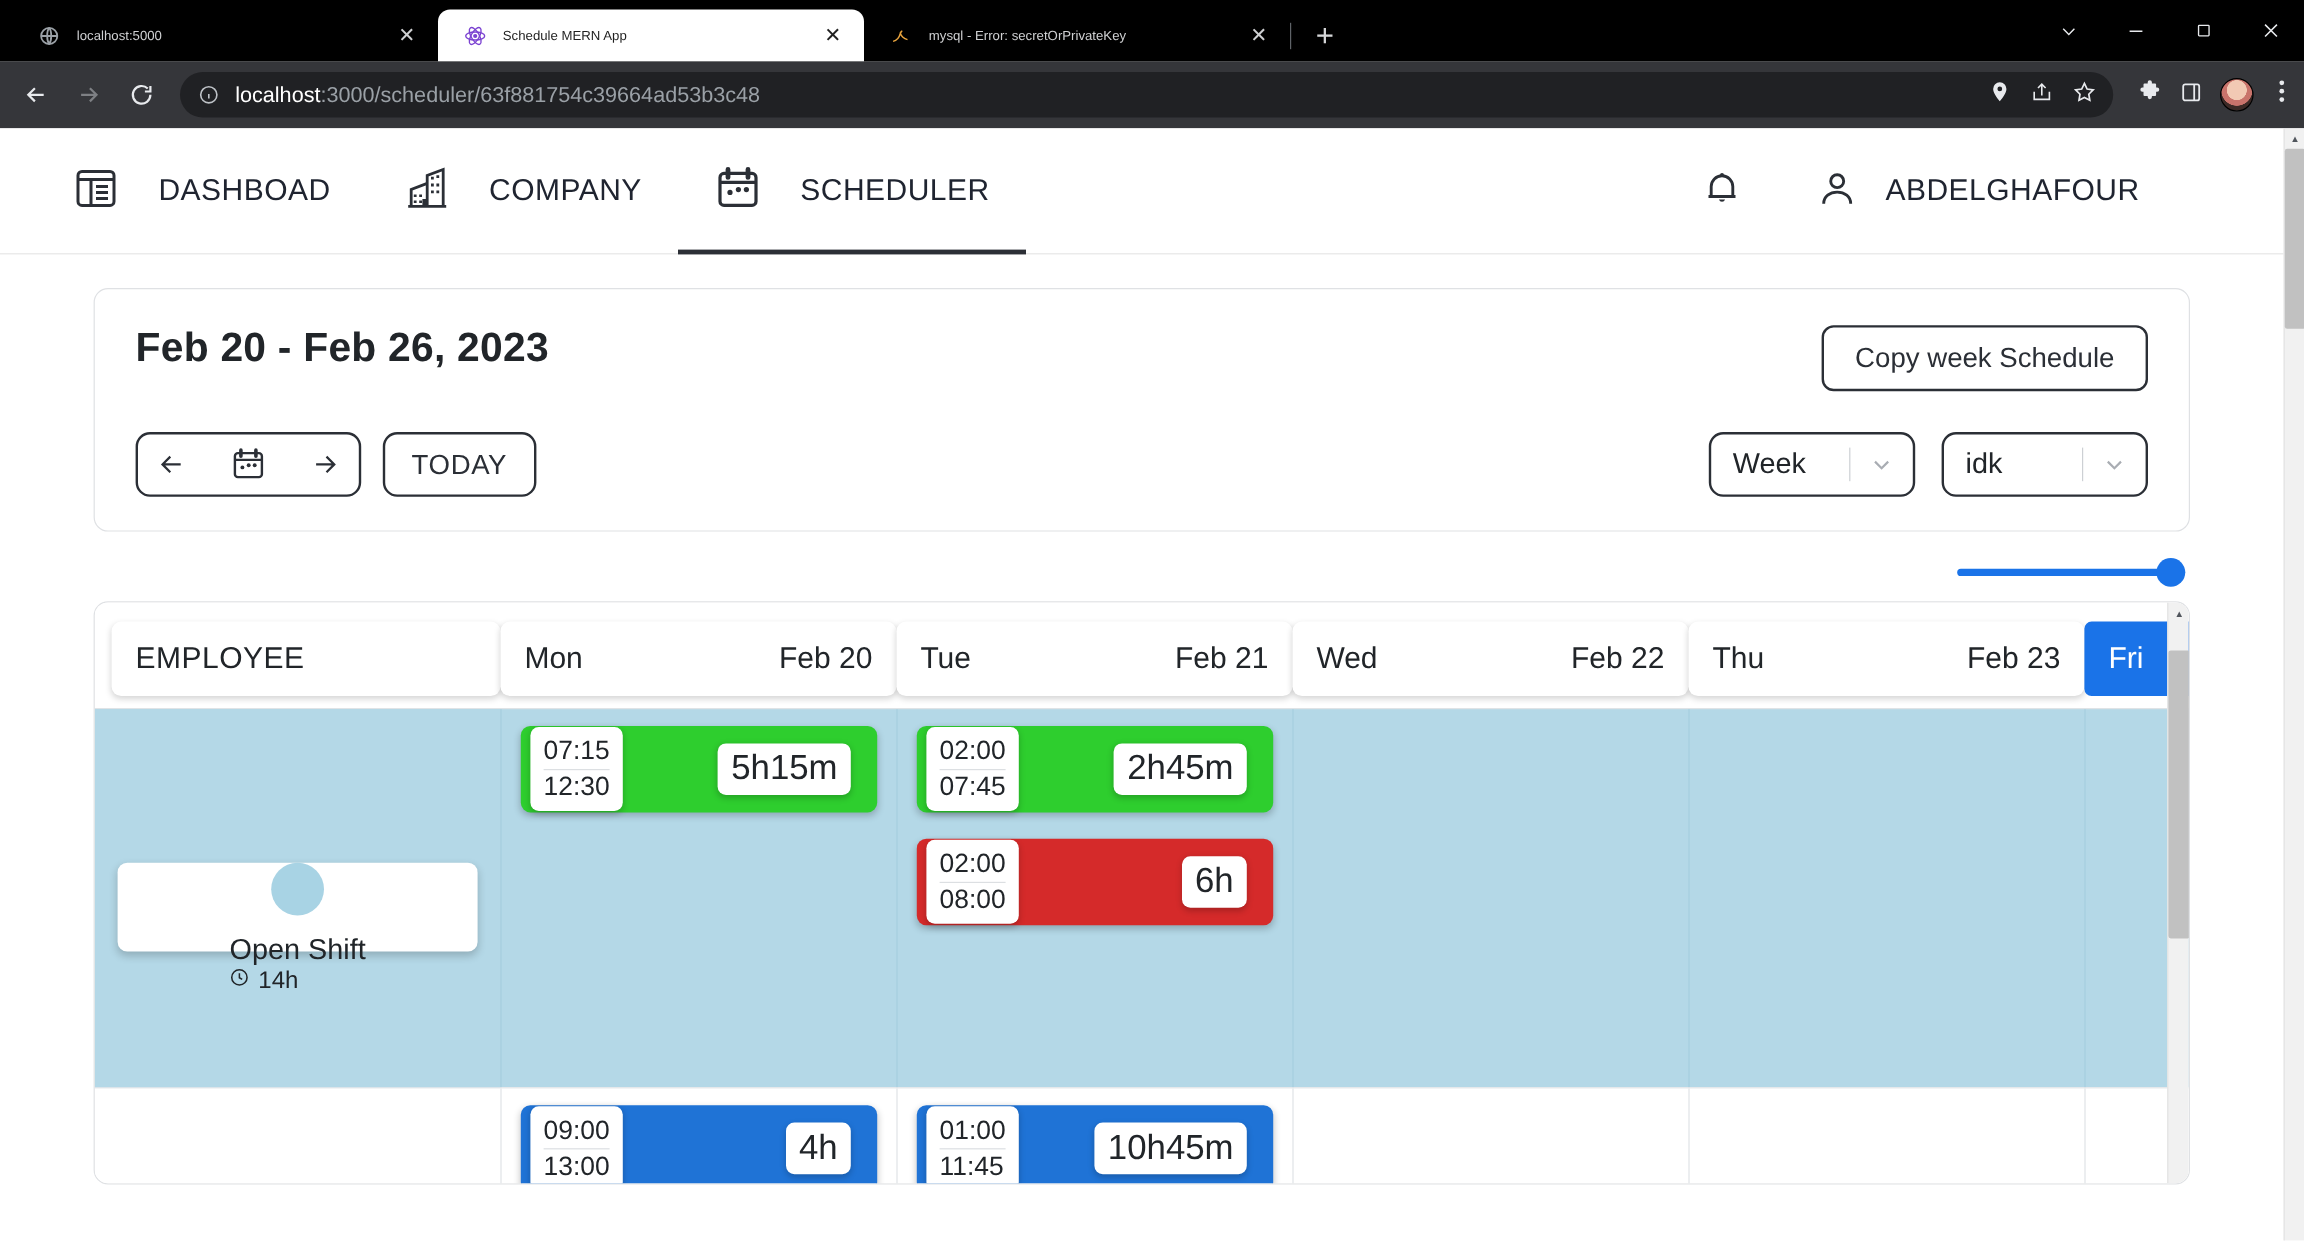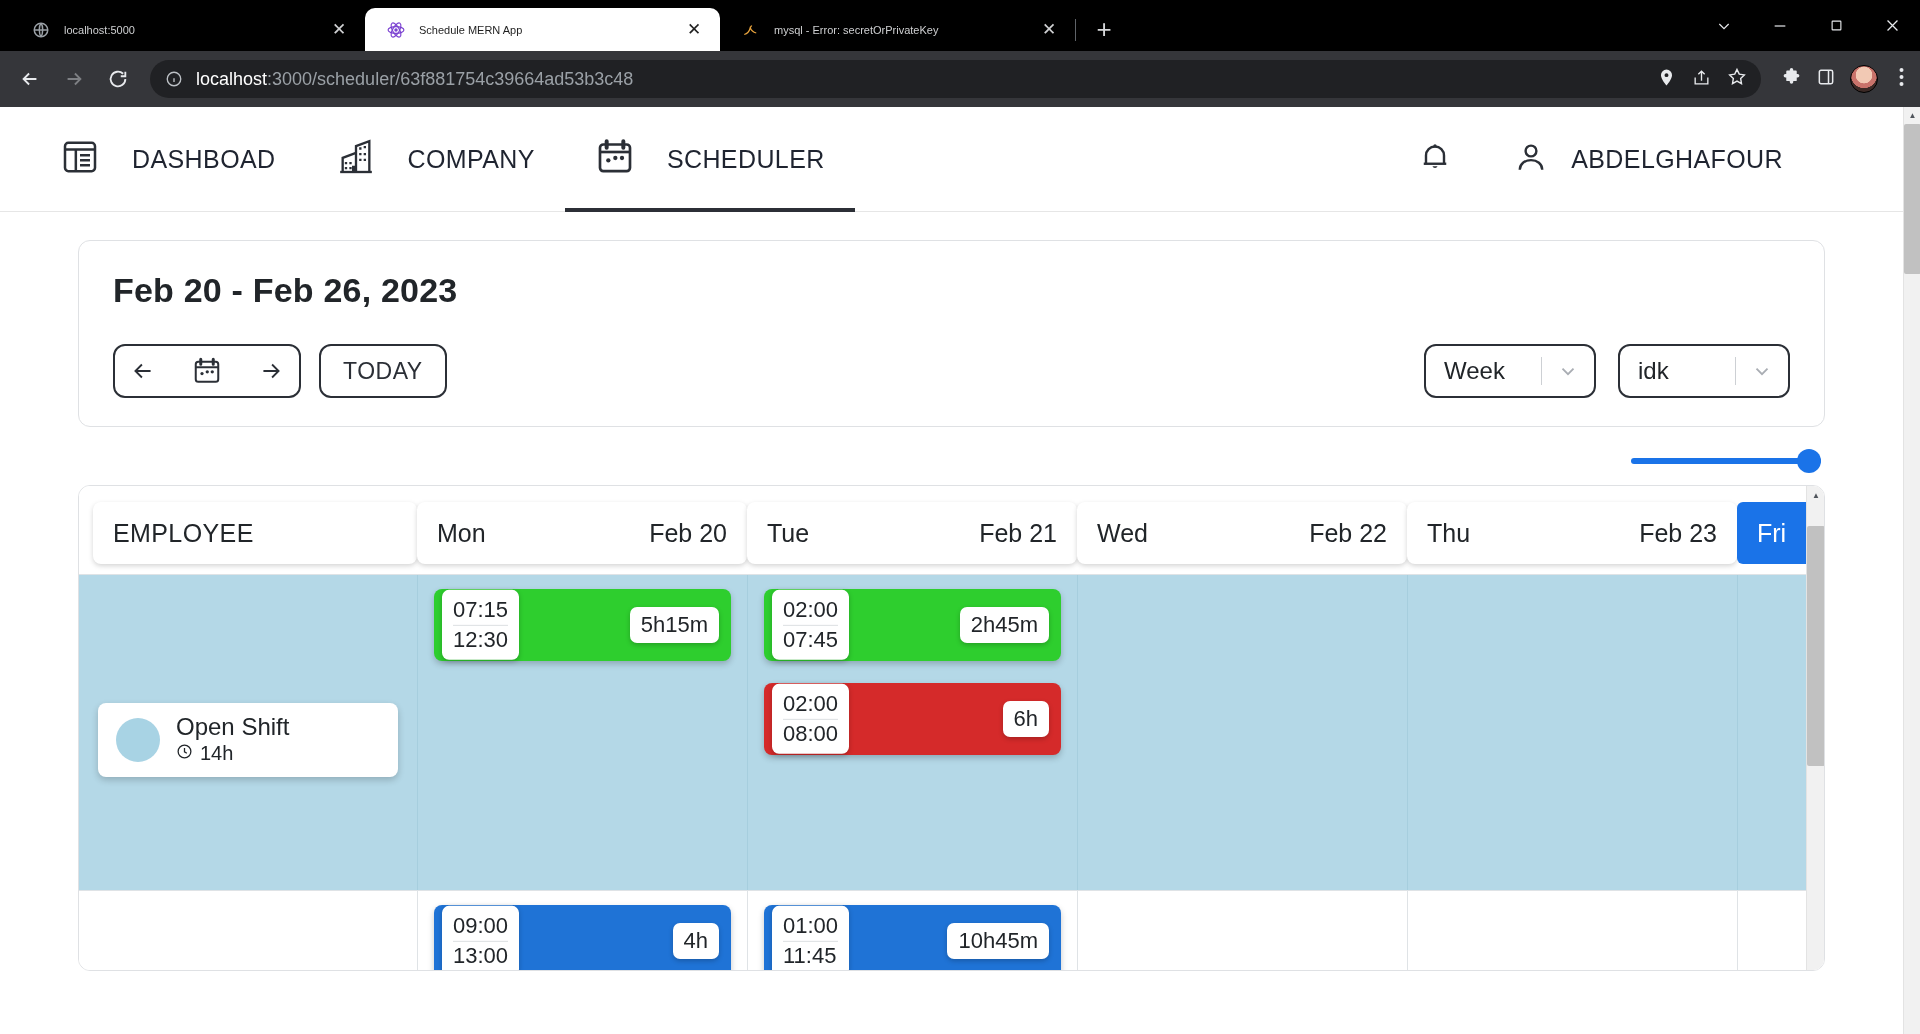--- a/index.html
+++ b/index.html
@@ -265,20 +265,21 @@
   .cell.day { flex: 0 0 330px; border-left: 1px solid #dfe3e6; }
   .row.r1 .cell.day { border-left: 1px solid #a6cede; }
   .row.r1 .cell.employee { background: #b4d8e7; }
 
   .emp-card {
     width: 300px; height: 74px;
     background: #fff; border-radius: 8px;
     box-shadow: 0 3px 7px rgba(0,0,0,.2);
     display: flex; align-items: center; gap: 16px;
     padding: 0 18px;
+    flex-direction: column;
   }
   .emp-avatar { width: 44px; height: 44px; border-radius: 50%; background: #a8d3e4; flex: 0 0 44px; }
   .emp-name { font-size: 24px; color: #212529; line-height: 1.05; }
   .emp-sub { display: flex; align-items: center; gap: 7px; font-size: 20px; color: #212529; margin-top: 2px; }
 
   .shift {
     position: relative;
     height: 72px;
     border-radius: 8px;
     margin-bottom: 22px;
@@ -292,25 +293,25 @@
   .times {
     position: absolute; left: 8px; top: 50%; transform: translateY(-50%);
     background: #fff; border-radius: 7px;
     padding: 6px 11px;
     box-shadow: 0 2px 5px rgba(0,0,0,.22);
     font-size: 22px; color: #212529; line-height: 1.28;
     text-align: left;
   }
   .times .t-start { border-bottom: 1px solid #dcdfe2; padding-bottom: 1px; }
   .dur {
-    position: absolute; right: 12px; top: 50%; transform: translateY(-50%);
+    position: absolute; right: 22px; top: 50%; transform: translateY(-50%);
     background: #fff; border-radius: 7px;
     padding: 7px 11px;
     box-shadow: 0 2px 5px rgba(0,0,0,.22);
-    font-size: 22px; color: #212529; line-height: 1;
+    font-size: 29px; color: #212529; line-height: 1;
   }
 
   .sched-scroll {
     position: absolute; right: 0; top: 0; width: 18px; height: 100%;
     background: #f1f1f1; border-left: 1px solid #e3e3e3;
     z-index: 5;
   }
   .ss-arrow { width: 18px; height: 18px; display: flex; align-items: center; justify-content: center; color: #50555c; font-size: 8px; }
   .ss-thumb { position: absolute; top: 40px; left: 0; width: 18px; height: 240px; background: #c1c1c1; border-radius: 2px; }
 </style>
@@ -517,20 +518,21 @@
           <span class="nav-label">ABDELGHAFOUR</span>
         </span>
       </div>
     </div>
 
     <div class="content">
 
       <div class="header-card">
         <div class="hc-top">
           <div class="range-title">Feb 20 - Feb 26, 2023</div>
+          <button class="btn-outline">Copy week Schedule</button>
         </div>
 
         <div class="hc-bottom">
           <div class="navgroup">
             <div class="ng-btn">
               <svg width="26" height="26" viewBox="0 0 24 24" fill="none" stroke="#2b2f36" stroke-width="1.7">
                   <path d="M19 12H5M11 6l-6 6 6 6"></path>
                 </svg>
             </div>
             <div class="ng-cal">

